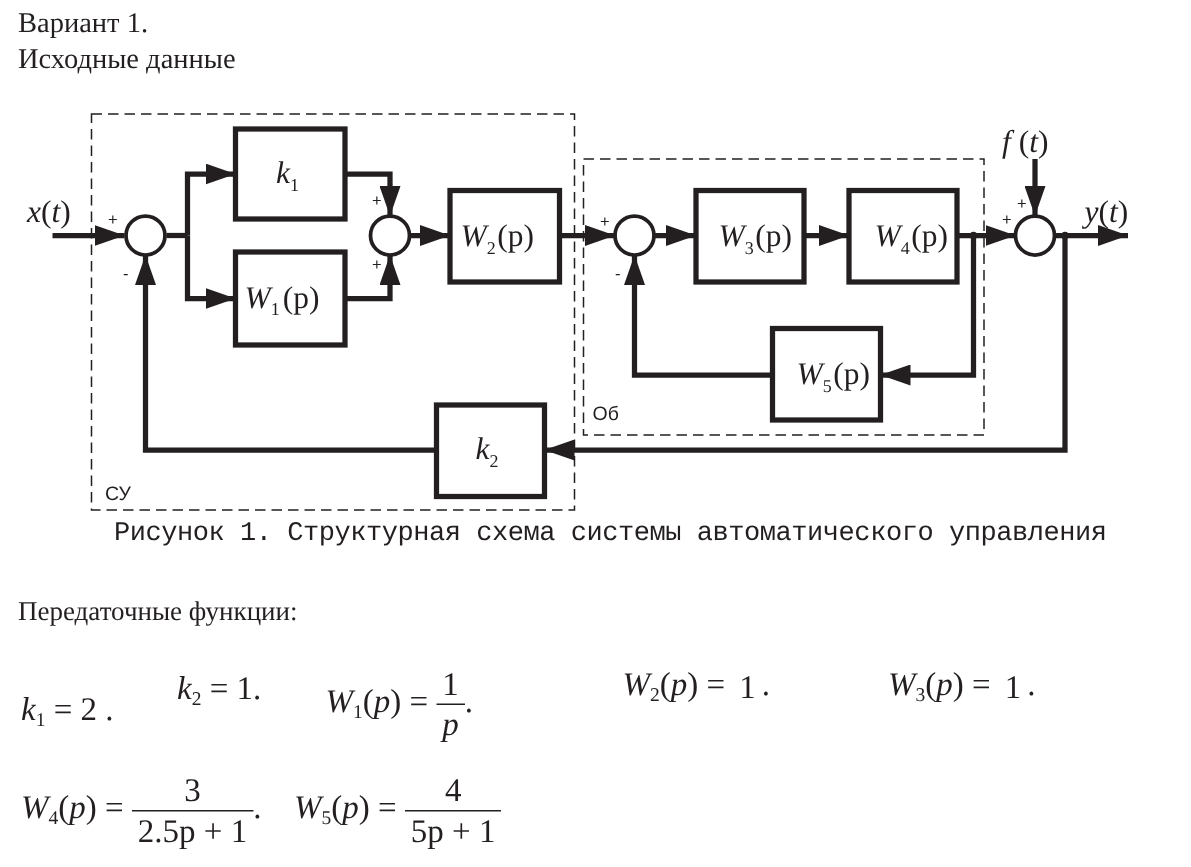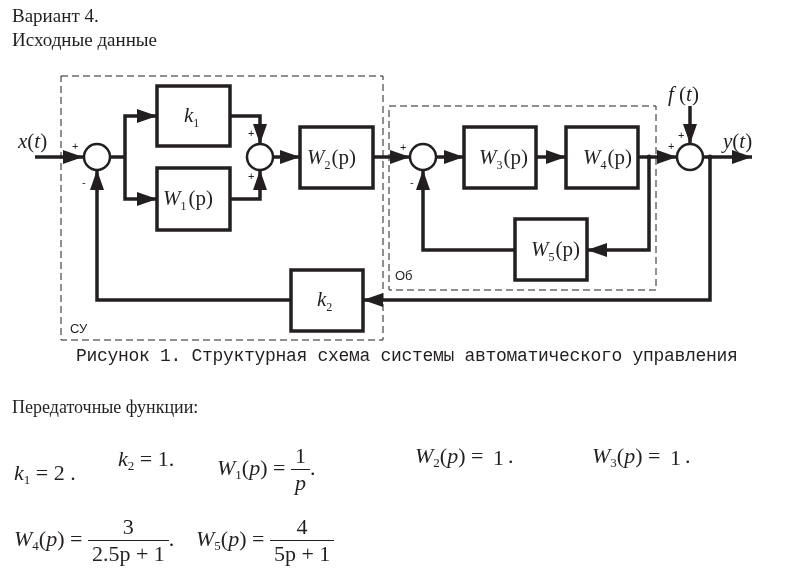--- a/index.html
+++ b/index.html
@@ -18,21 +18,21 @@
   .frac .num { display: block; padding: 0 4px; line-height: 26px; }
   .frac .den { display: block; border-top: 1.5px solid #231f20; padding: 0 4px; line-height: 26px; }
   .blocklabel { font-family: "Liberation Serif", serif; font-style: italic; font-size: 21px; fill: #231f20; }
   .blocksub { font-family: "Liberation Serif", serif; font-style: normal; font-size: 12px; fill: #231f20; }
   .sign { font-family: "Liberation Sans", sans-serif; font-size: 11px; fill: #231f20; }
   .zone { font-family: "Liberation Sans", sans-serif; font-size: 13px; fill: #231f20; }
 </style>
 </head>
 <body>
 
-<div class="txt" id="variant">Вариант 4.</div>
+<div class="txt" id="variant">Вариант 1.</div>
 <div class="txt" id="source">Исходные данные</div>
 
 <svg id="diagram" width="794" height="345" viewBox="0 0 794 345">
   <defs>
     <marker id="arr" viewBox="0 0 10 10" refX="10" refY="5" markerWidth="6" markerHeight="6" orient="auto-start-reverse" markerUnits="userSpaceOnUse">
       <path d="M0,0 L10,5 L0,10 z" fill="#231f20"></path>
     </marker>
     <marker id="arrL" viewBox="0 0 20 14" refX="20" refY="7" markerWidth="20" markerHeight="14" orient="auto" markerUnits="userSpaceOnUse">
       <path d="M0,0 L20,7 L0,14 z" fill="#231f20"></path>
     </marker>

